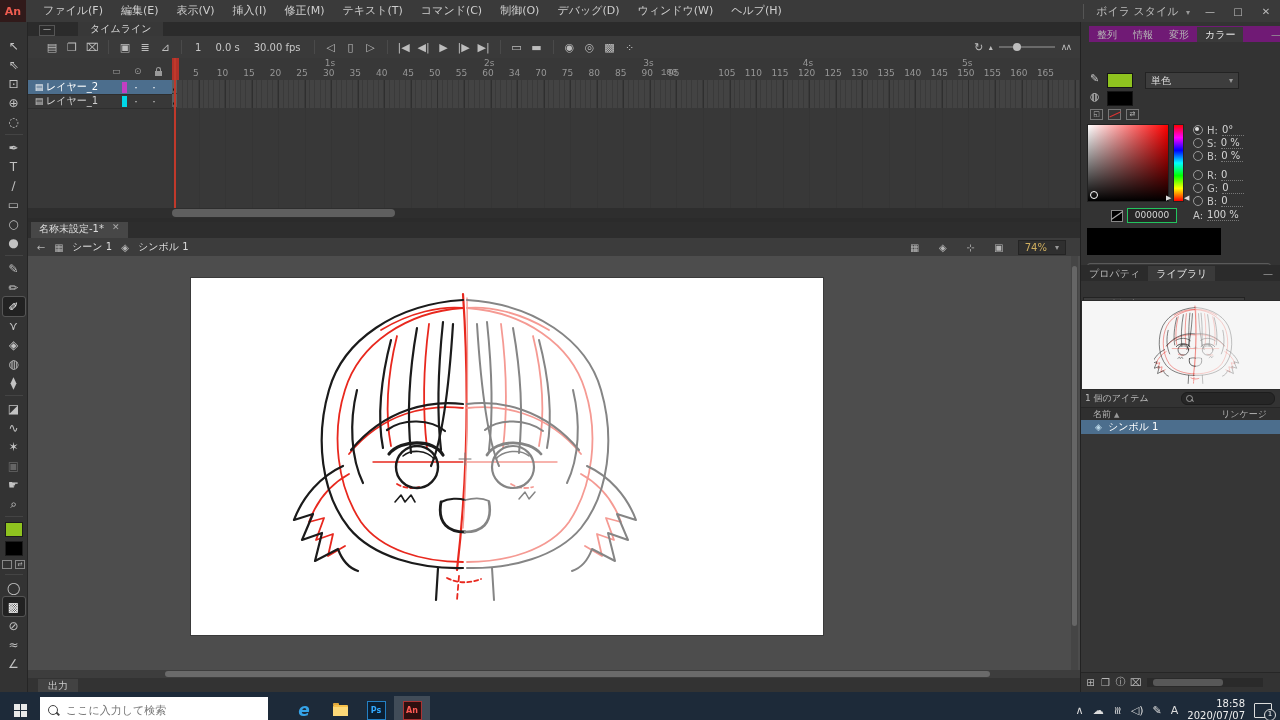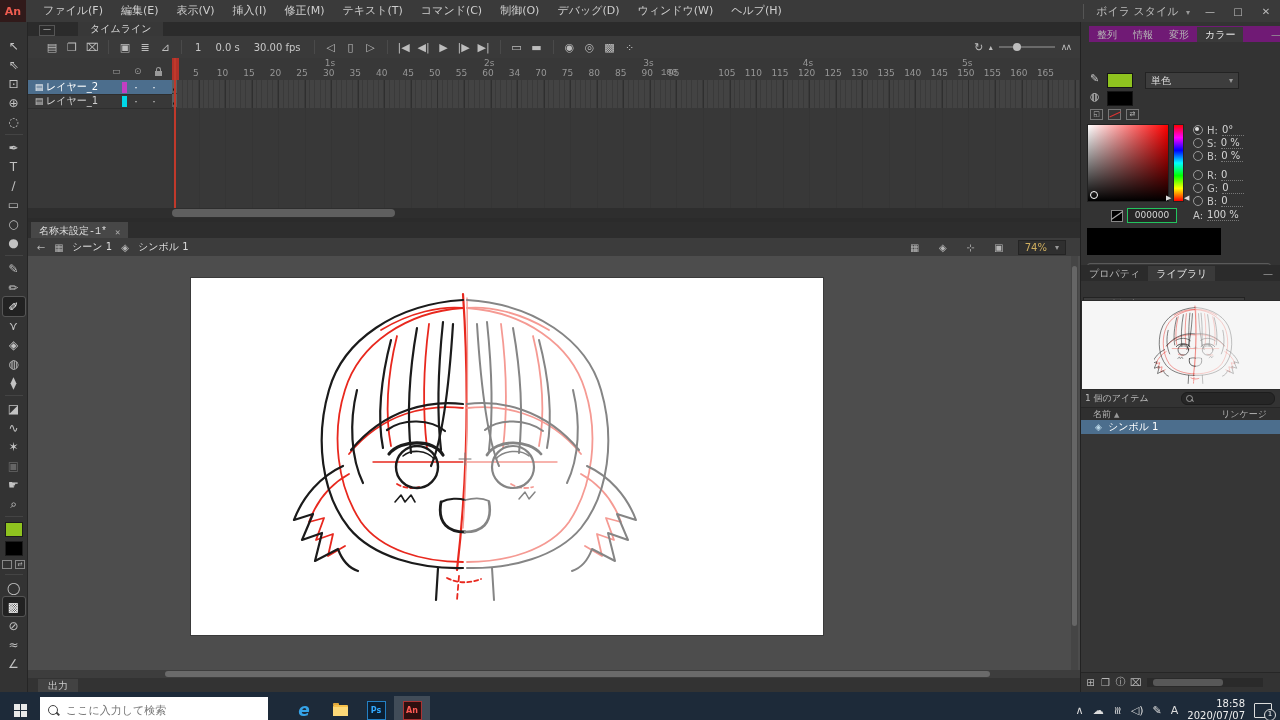--- a/index.html
+++ b/index.html
@@ -68,22 +68,22 @@
   .kf-cell{position:absolute;width:5px;height:13px;background:#5e5e5e;}
   .kf-cell:after{content:'';position:absolute;left:1px;bottom:2px;width:3px;height:3px;border-radius:50%;background:#141414;}
   .tl-empty{position:absolute;left:144px;top:72px;width:908px;height:100px;background:#383838;
     background-image:repeating-linear-gradient(90deg, rgba(0,0,0,.06) 0 1px, transparent 1px 26.55px);}
   .playhead-flag{position:absolute;left:144px;top:22px;width:7px;height:22px;background:#b23129;}
   .playhead{position:absolute;left:146px;top:22px;width:2px;height:150px;background:#c0392b;}
   .tl-hscroll{position:absolute;left:0;top:172px;width:1052px;height:10px;background:#2e2e2e;}
   .tl-hscroll .thumb{position:absolute;left:144px;top:1px;width:223px;height:8px;background:#5f5f5f;border-radius:4px;}
   
   .doc-tabbar{left:28px;top:222px;width:1052px;height:16px;background:#2d2d2d;display:flex;align-items:flex-end;}
-  .doc-tab{height:16px;background:#474747;color:#ddd;font-size:10px;display:flex;align-items:flex-end;
-           padding:0 8px;margin-left:3px;gap:8px;font-family:Liberation Mono, monospace;}
+  .doc-tab{height:16px;background:#474747;color:#ddd;font-size:10px;display:flex;align-items:flex-start;
+           padding:0 8px;margin-left:3px;gap:8px;}
   .doc-close{color:#aaa;font-size:9px;}
   .edit-bar{left:28px;top:238px;width:1052px;height:18px;background:#3c3c3c;border-bottom:1px solid #262626;
             display:flex;align-items:center;color:#ccc;}
   .eb-ic{width:18px;text-align:center;font-size:10px;color:#b5b5b5;}
   .eb-crumb{font-size:10px;color:#ddd;margin:0 4px;}
   .eb-right{margin-left:auto;display:flex;align-items:center;margin-right:14px;gap:10px;}
   .zoom-box{background:#2f2f2f;border:1px solid #242424;color:#cfae5e;font-size:10px;padding:1px 6px;
             display:flex;gap:8px;align-items:center;}
   .zoom-box .arr{color:#999;font-size:8px;}
   

